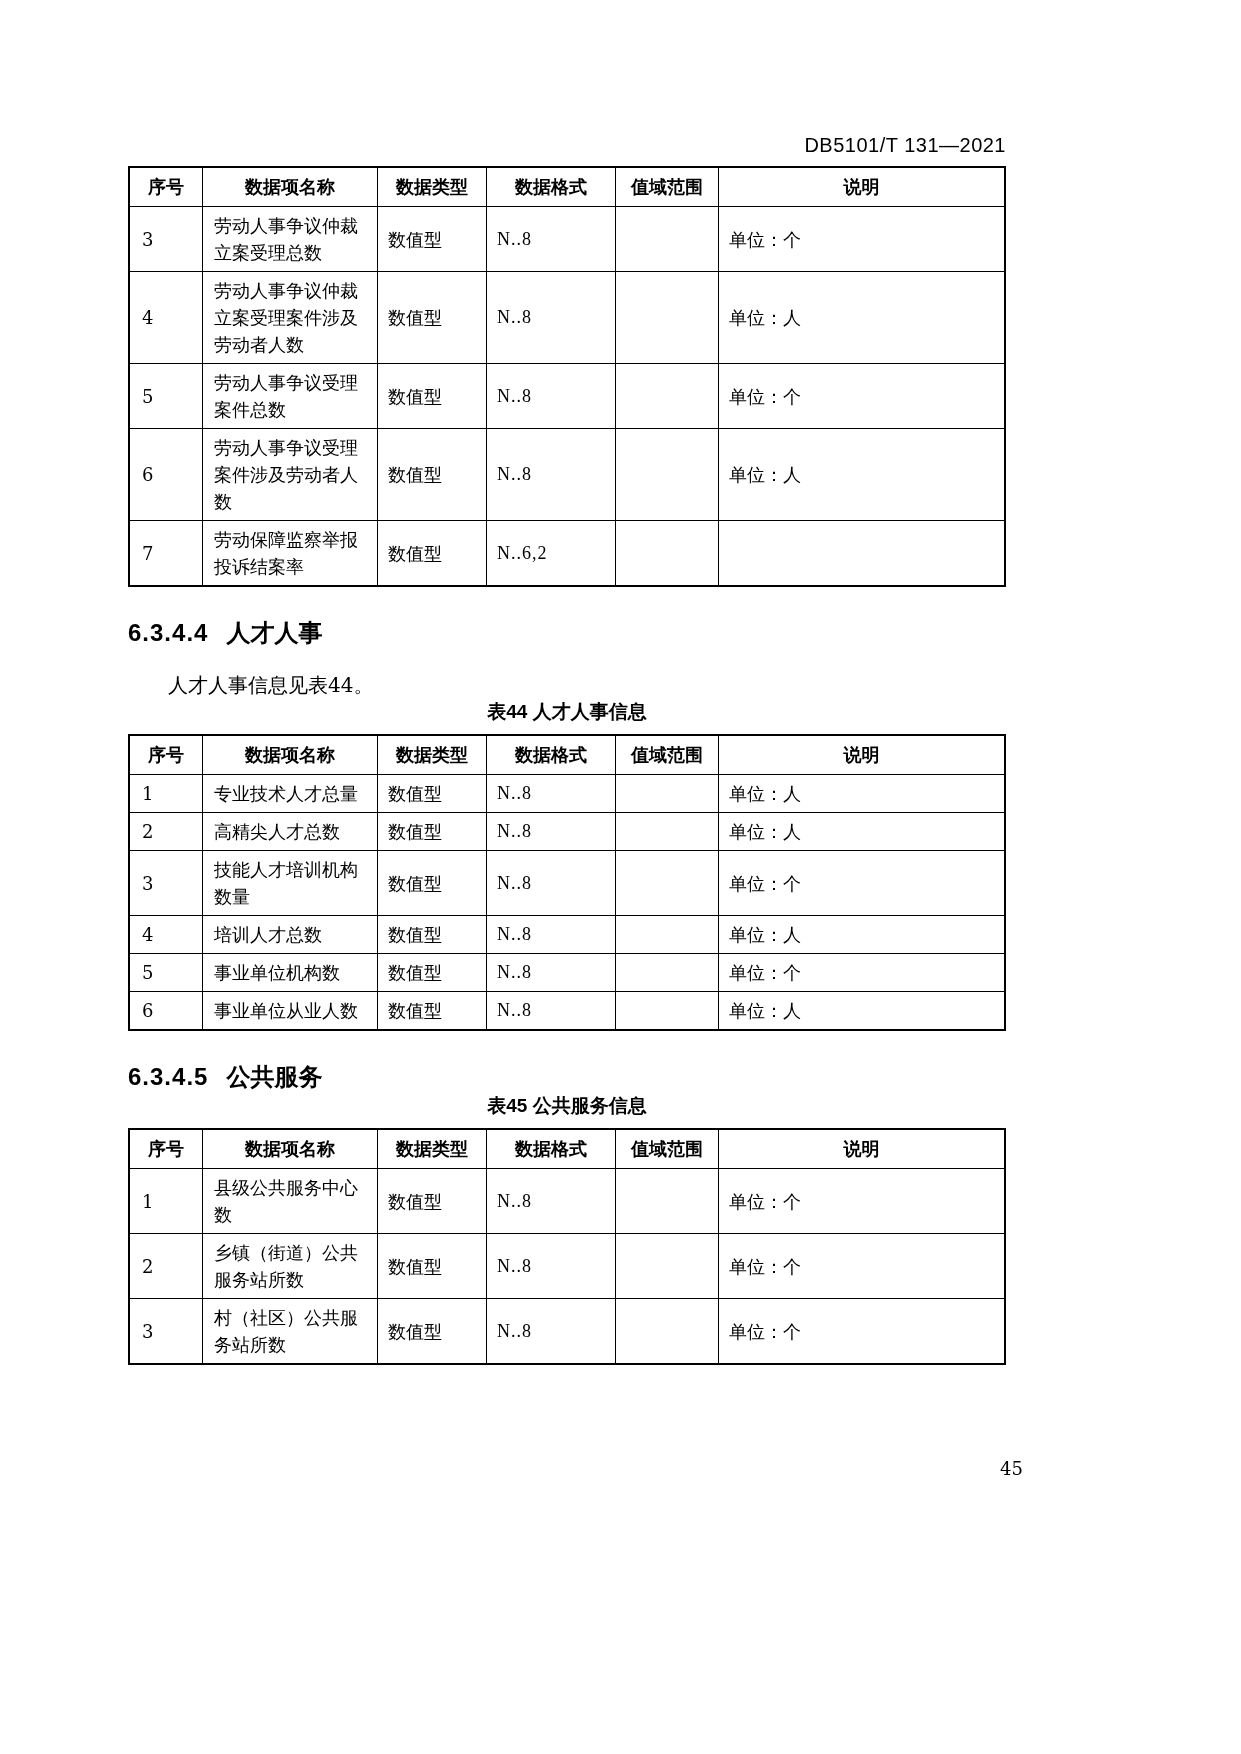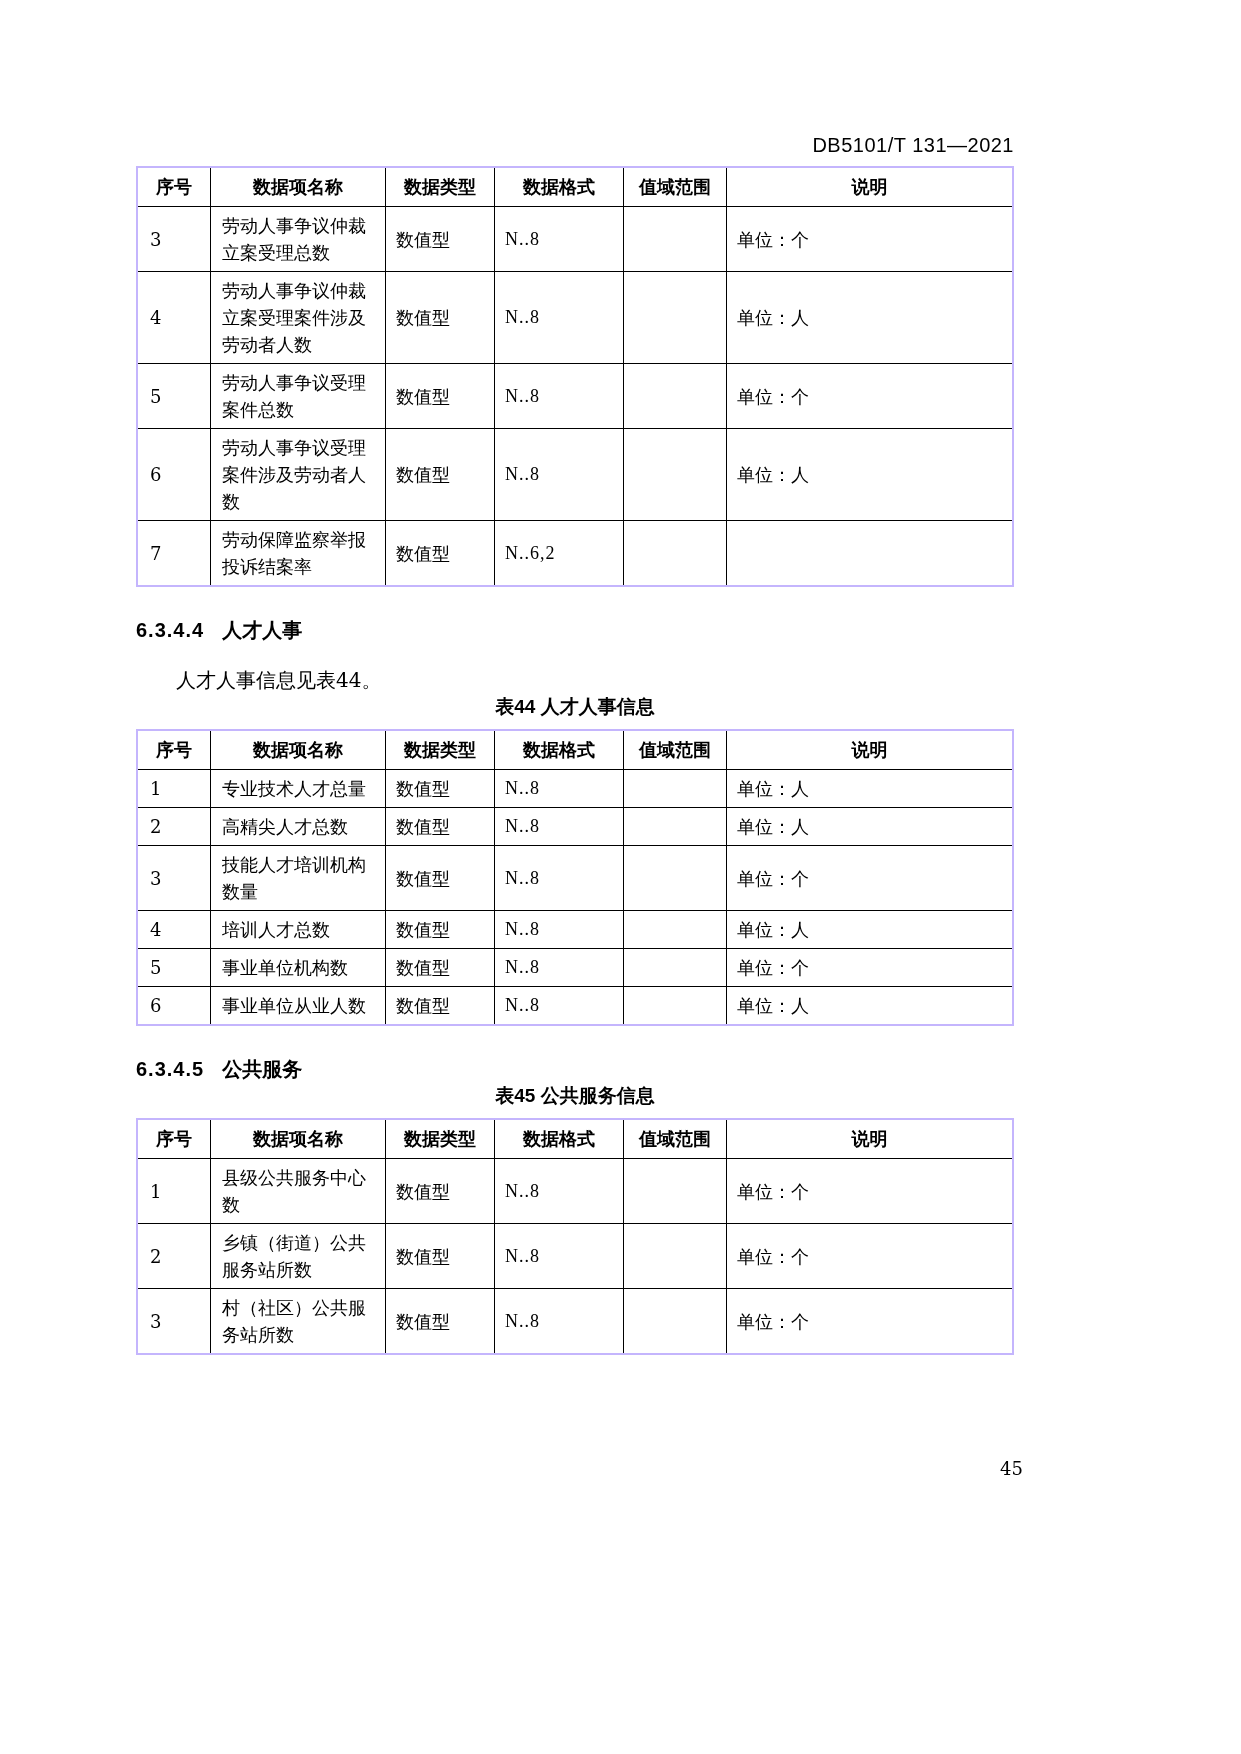--- a/index.html
+++ b/index.html
@@ -10,21 +10,21 @@
     color: #000;
   }
   .page {
     position: relative;
     width: 1241px; height: 1754px;
     background: #ffffff;
     overflow: hidden;
   }
   .content {
     position: absolute;
-    left: 136px; top: 0;
+    left: 128px; top: 0;
     width: 878px;
   }
   .doc-header {
     margin-top: 134px;
     text-align: right;
     font-family: "Liberation Sans", "DejaVu Sans", sans-serif;
     font-size: 20px;
     letter-spacing: 0.5px;
   }
   .table-title {
@@ -33,21 +33,21 @@
     font-weight: bold;
     font-size: 19px;
   }
   .tt-43 { margin-top: 24px; }
   .tt-44, .tt-45 { }
   .data-table {
     width: 100%;
     border-collapse: collapse;
     table-layout: fixed;
     margin-top: 9px;
-    border: 2px solid #c4b5fd;
+    border: 2px solid #000000;
   }
   .data-table th, .data-table td { border: 1px solid #000; }
   .data-table th {
     font-family: "Liberation Sans", "DejaVu Sans", sans-serif;
     font-weight: bold;
     font-size: 18px;
     text-align: center;
     height: 34px;
     padding: 2px 4px;
   }
@@ -63,21 +63,21 @@
     vertical-align: middle;
     text-align: left;
   }
   .data-table td.c0 { padding-left: 12px; }
   .data-table td.c1 { word-break: break-all; padding-left: 11px; }
   .data-table td.c3 { font-family: "Liberation Serif", "DejaVu Serif", serif; letter-spacing: 1px; }
   .section-heading {
     margin-top: 30px;
     font-family: "Liberation Sans", "DejaVu Sans", sans-serif;
     font-weight: bold;
-    font-size: 20px;
+    font-size: 24px;
   }
   .section-heading .sec-num { margin-right: 18px; letter-spacing: 1px; }
   .paragraph {
     margin: 22px 0 0 0;
     font-size: 20px;
     text-indent: 2em;
     line-height: 28px;
   }
   .page-number {
     position: absolute;

